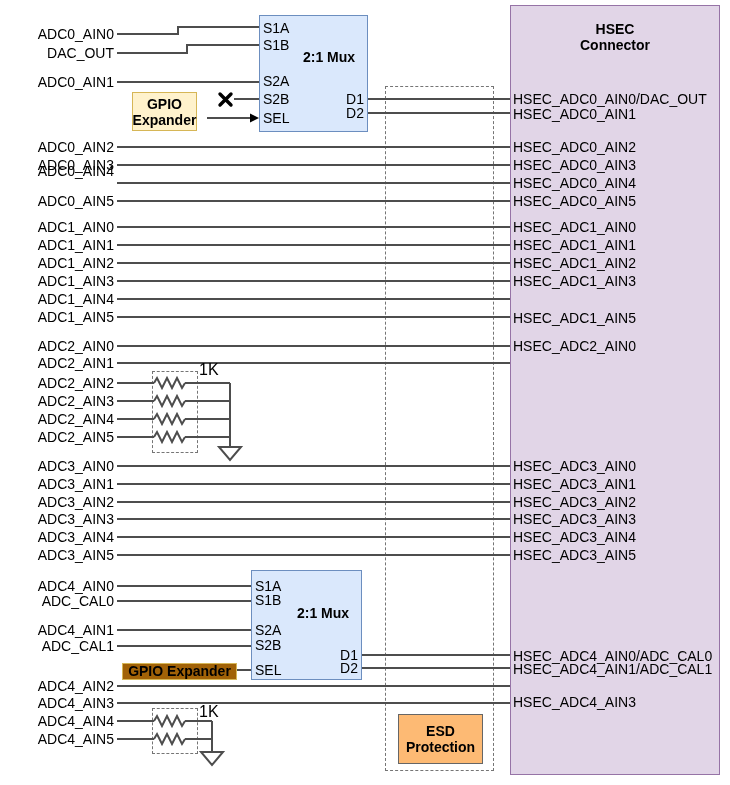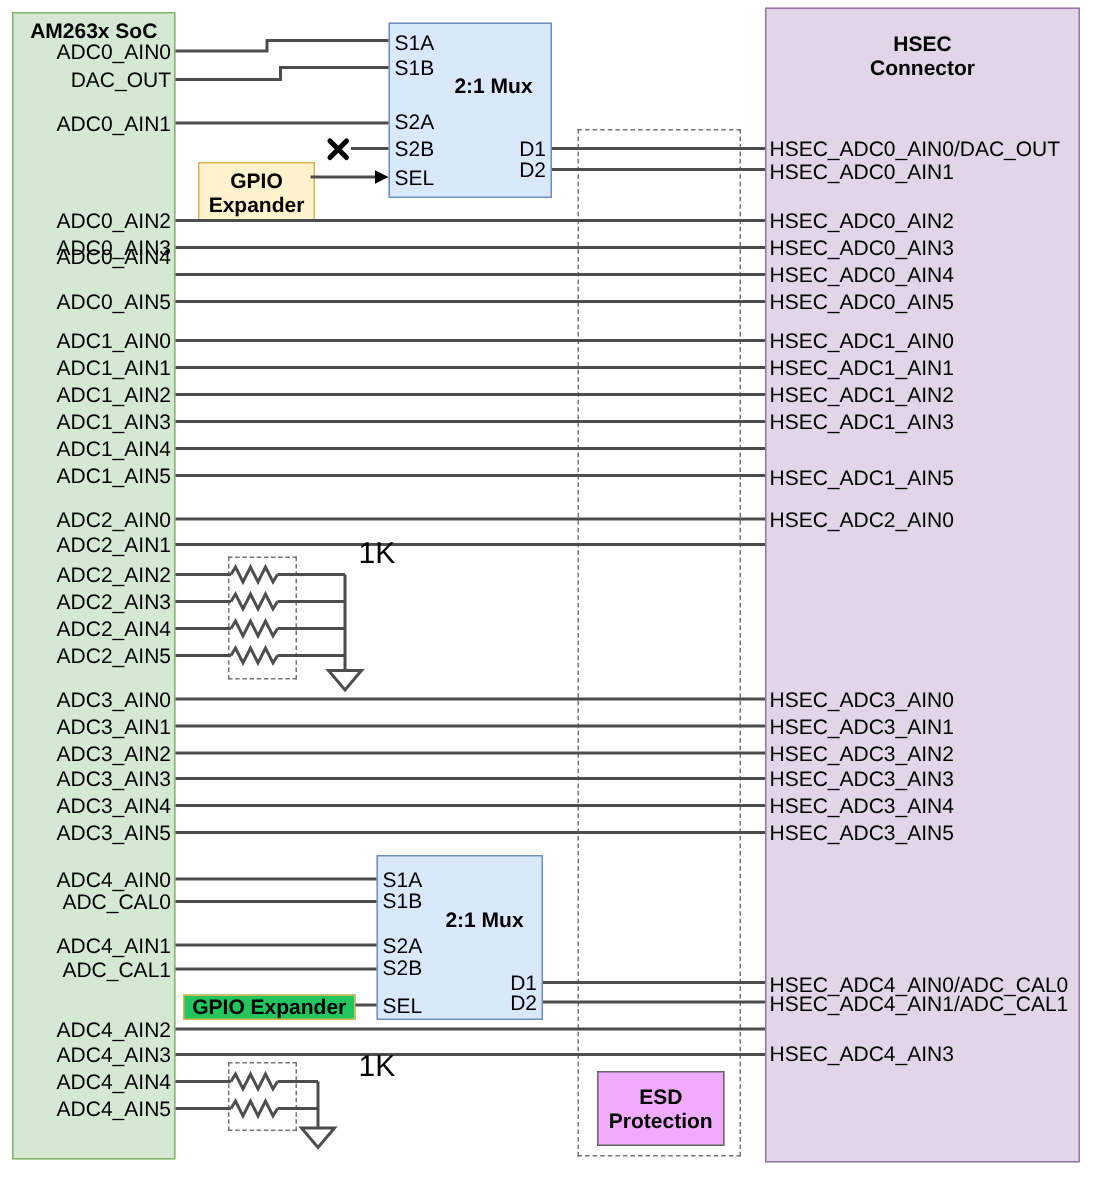--- a/index.html
+++ b/index.html
@@ -1,60 +1,57 @@
 <!DOCTYPE html>
 <html><head>
 <meta charset="utf-8">
 <style>
   html,body{margin:0;padding:0;background:#fff;}
   #canvas{position:relative;width:730px;height:785px;background:#fff;overflow:hidden;
           font-family:"Liberation Sans","DejaVu Sans",sans-serif;color:#000;}
   .box{position:absolute;box-sizing:border-box;border:1px solid #000;z-index:1;}
   .dashedbox{position:absolute;box-sizing:border-box;border:1px dashed #757575;background:transparent;z-index:2;}
   svg.wires{position:absolute;left:0;top:0;z-index:3;}
-  .lbl{position:absolute;font-size:20px;line-height:15px;white-space:nowrap;z-index:4;margin-left:40px;}
+  .lbl{position:absolute;font-size:16px;line-height:15px;white-space:nowrap;z-index:4;}
   .sl{position:absolute;left:8px;width:106px;text-align:right;font-size:14px;line-height:15px;white-space:nowrap;z-index:4;}
   .hl{position:absolute;left:513px;width:215px;text-align:left;font-size:14px;line-height:15px;white-space:nowrap;z-index:4;}
   .pin{position:absolute;font-size:14px;line-height:15px;white-space:nowrap;z-index:4;}
   .pin-out{text-align:right;}
   .btitle{font-weight:bold;font-size:14px;}
   .center-col{display:flex;flex-direction:column;align-items:center;justify-content:center;
               text-align:center;font-weight:bold;font-size:14px;line-height:16px;}
   .boxtitle{position:absolute;left:0;right:0;text-align:center;font-weight:bold;font-size:14px;line-height:16px;z-index:4;}
 </style>
 </head>
 <body>
 
 <div id="canvas">
 
-  <div class="box" style="left:8px;top:8px;width:109px;height:765px;background:#d5e8d4;border-color:#82b366;">
-    <div class="boxtitle" style="top:3px;">AM263x SoC</div>
-  </div>
 
   <div class="box" style="left:510px;top:5px;width:210px;height:770px;background:#e1d5e7;border-color:#9673a6;">
     <div class="boxtitle" style="top:31px;">Connector</div>
     <div class="boxtitle" style="top:15px;">HSEC</div>
   </div>
 
   <div class="box" style="left:259px;top:15px;width:109px;height:117px;background:#dae8fc;border-color:#6c8ebf;"></div>
 
   <div class="box" style="left:251px;top:570px;width:111px;height:110px;background:#dae8fc;border-color:#6c8ebf;"></div>
 
-  <div class="box center-col" style="left:132px;top:92px;width:78px;height:39px;background:#fff2cc;border-color:#d6b656;margin-top:16px;">
+  <div class="box center-col" style="left:132px;top:92px;width:65px;height:39px;background:#fff2cc;border-color:#d6b656;">
     <div>GPIO</div>
     <div>Expander</div>
   </div>
 
-  <div class="box center-col" style="left:122px;top:663px;width:115px;height:17px;background:#22c55e;border-color:#d6b656;line-height:15px;">
+  <div class="box center-col" style="left:122px;top:663px;width:115px;height:17px;background:#a16207;border-color:#d6b656;line-height:15px;">
     <div>GPIO Expander</div>
   </div>
 
   <div class="dashedbox" style="left:385px;top:86px;width:109px;height:685px;"></div>
 
-  <div class="box center-col" style="left:398px;top:714px;width:85px;height:50px;background:#f0abfc;border-color:#666666;align-items:center;">
+  <div class="box center-col" style="left:398px;top:714px;width:85px;height:50px;background:#fdba74;border-color:#666666;align-items:center;">
     <div>ESD</div>
     <div>Protection</div>
   </div>
 
   <div class="dashedbox" style="left:152px;top:371px;width:46px;height:82px;"></div>
   <div class="dashedbox" style="left:152px;top:708px;width:46px;height:46px;"></div>
 
   <svg class="wires" width="730" height="785" viewBox="0 0 730 785">
     <g stroke="#4d4d4d" stroke-width="2" fill="none">
 

